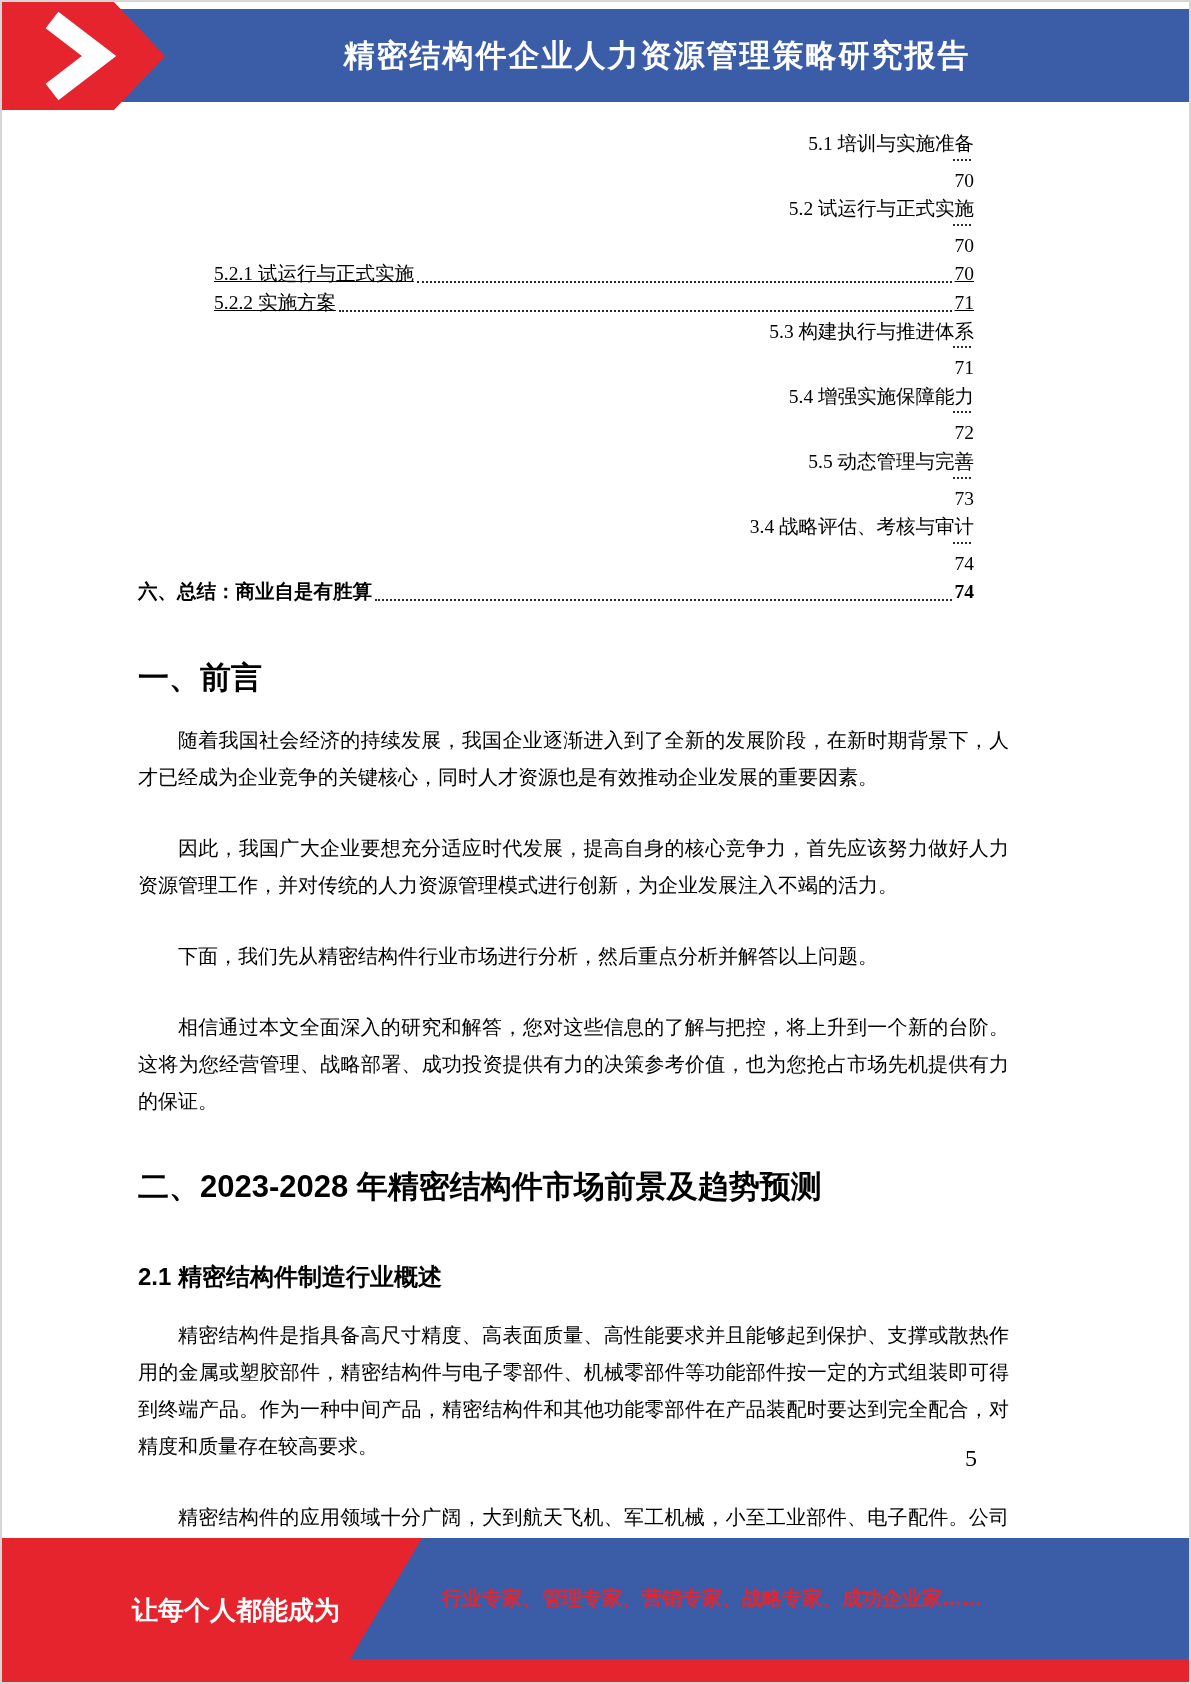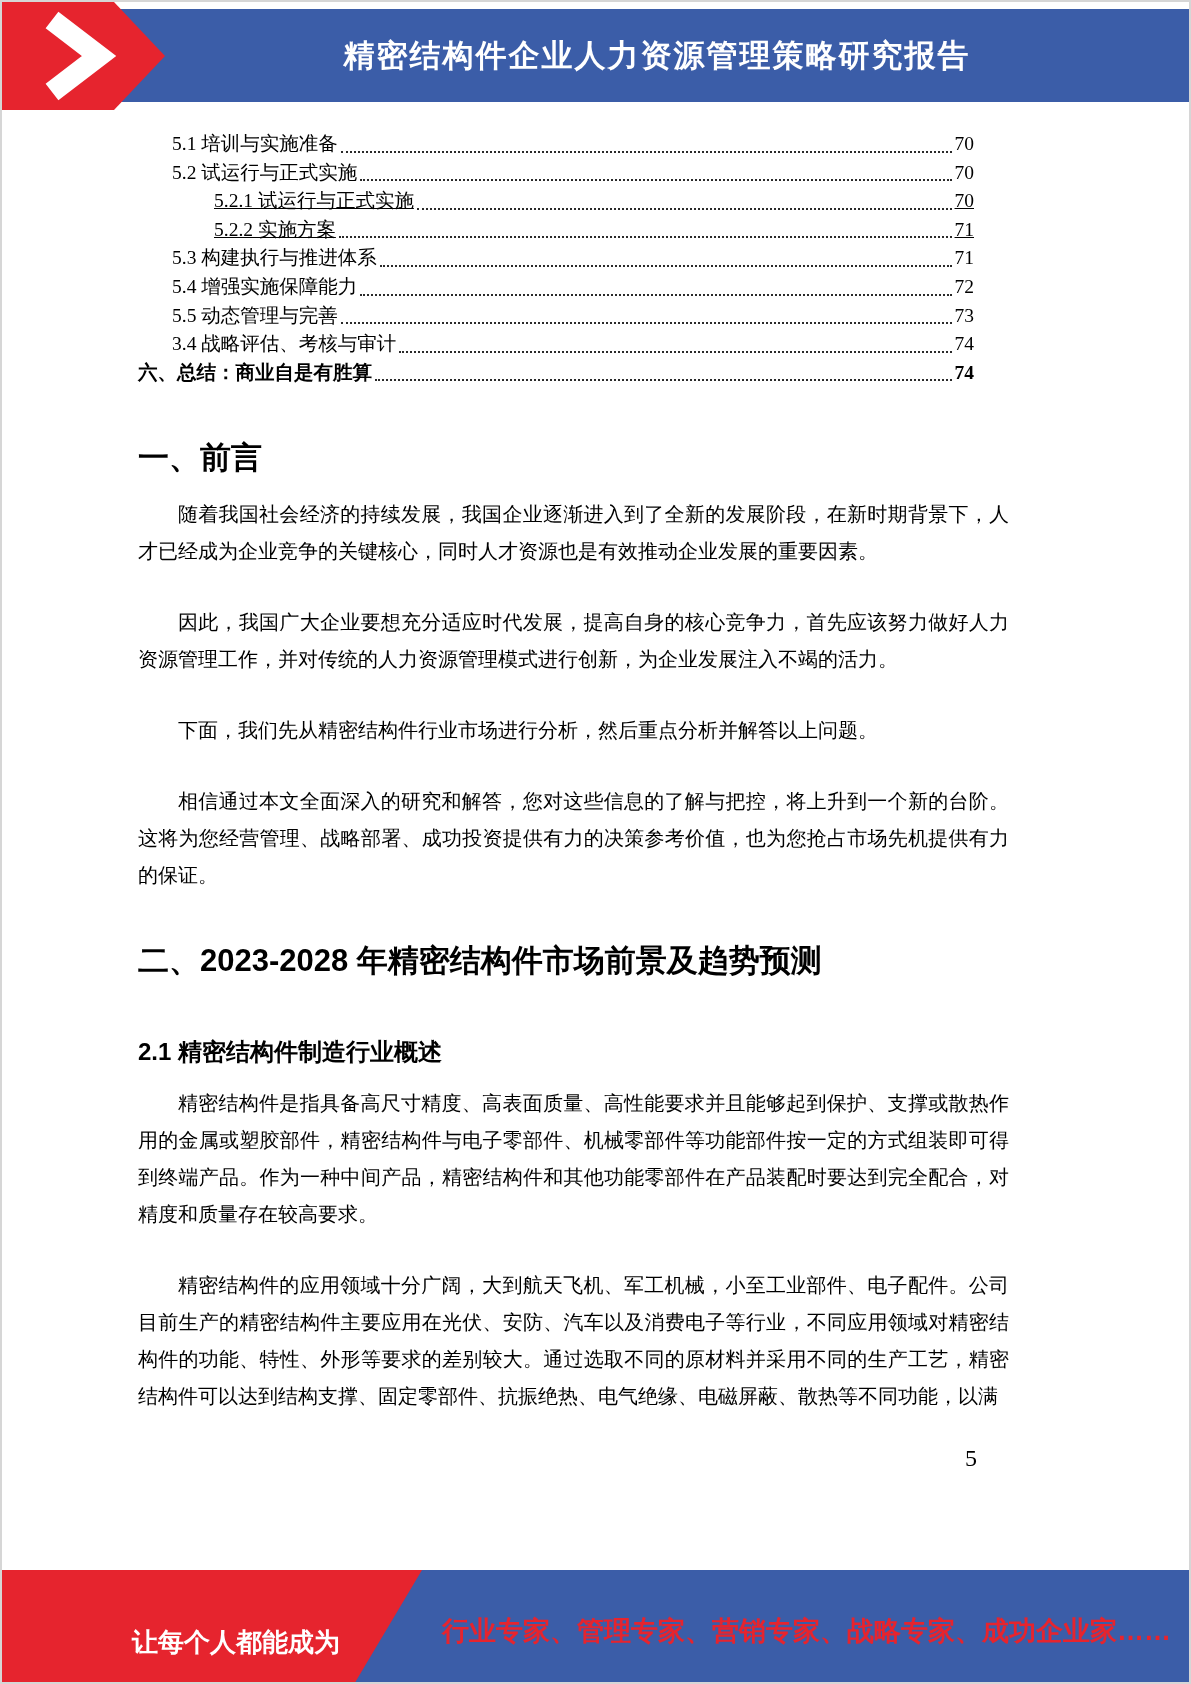--- a/index.html
+++ b/index.html
@@ -32,69 +32,69 @@
 
   
   .toc { padding:16px 215px 0 136px; }
   .toc-row {
     display:flex; align-items:flex-end;
     font-size:19.5px; line-height:28.6px;
   }
   .toc-label { white-space:nowrap; }
   .toc-dots  { flex:1; min-width:18px; border-bottom:2.2px dotted #2a2a2a; margin:0 3px 6px 3px; }
   .toc-page  { white-space:nowrap; }
-  .lvl1 { padding-left:34px; }
+  .lvl1 { padding-left:34px;flex-direction:column; }
   .lvl2 { padding-left:76px;text-decoration:underline; }
   .toc-row.bold { font-weight:bold; }
   .toc-row.bold .toc-dots { border-bottom-width:2.6px; }
 
   
   .content { padding:0 180px 0 136px; }
   .h-major {
     font-family:"Liberation Sans","DejaVu Sans",sans-serif;
     font-weight:bold; font-size:31px; line-height:1.25; color:#000;
   }
   .h-foreword { margin-top:52px; }
   .h-market   { margin-top:48px; }
   .h-sub {
     font-family:"Liberation Sans","DejaVu Sans",sans-serif;
     font-weight:bold; font-size:24px; line-height:1.3; margin-top:55px;
   }
   .para {
     font-size:20px; line-height:37px;
     text-align:justify; text-indent:2em;
   }
-  .para.first   { margin-top:18px; }
+  .para.first   { margin-top:24px; }
   .para.follow  { margin-top:34px; }
 
   .page-number {
     position:absolute; top:1443px; right:212px;
     font-size:24px; font-family:"Liberation Serif","DejaVu Serif",serif;
   }
 
   
   .footer {
-    position:absolute; left:0; bottom:0; width:100%; height:112px;
+    position:absolute; left:0; bottom:0; width:100%; height:144px;
     background:var(--accent-red,#e6242e);
   }
   .footer-left {
     position:absolute; left:130px; top:0; height:144px;
     display:flex; align-items:center;
     color:#fff; font-size:26px; font-weight:bold;
     font-family:"Liberation Sans","DejaVu Sans",sans-serif;
     white-space:nowrap;
   }
   .footer-blue {
     position:absolute; top:0; right:0; left:348px; height:121px;
     background:var(--header-blue,#3b5da8);
     clip-path:polygon(72px 0, 100% 0, 100% 100%, 0 100%);
     display:flex; align-items:center; padding-left:92px;
   }
   .footer-right {
-    color:var(--accent-red,#e6242e); font-size:27px; font-weight:bold;
+    color:var(--accent-red,#e6242e); font-size:20px; font-weight:bold;
     font-family:"Liberation Sans","DejaVu Sans",sans-serif;
     white-space:nowrap;
   }
 </style>
 </head>
 <body>
 
 <div class="page">
 
   <header class="header">

